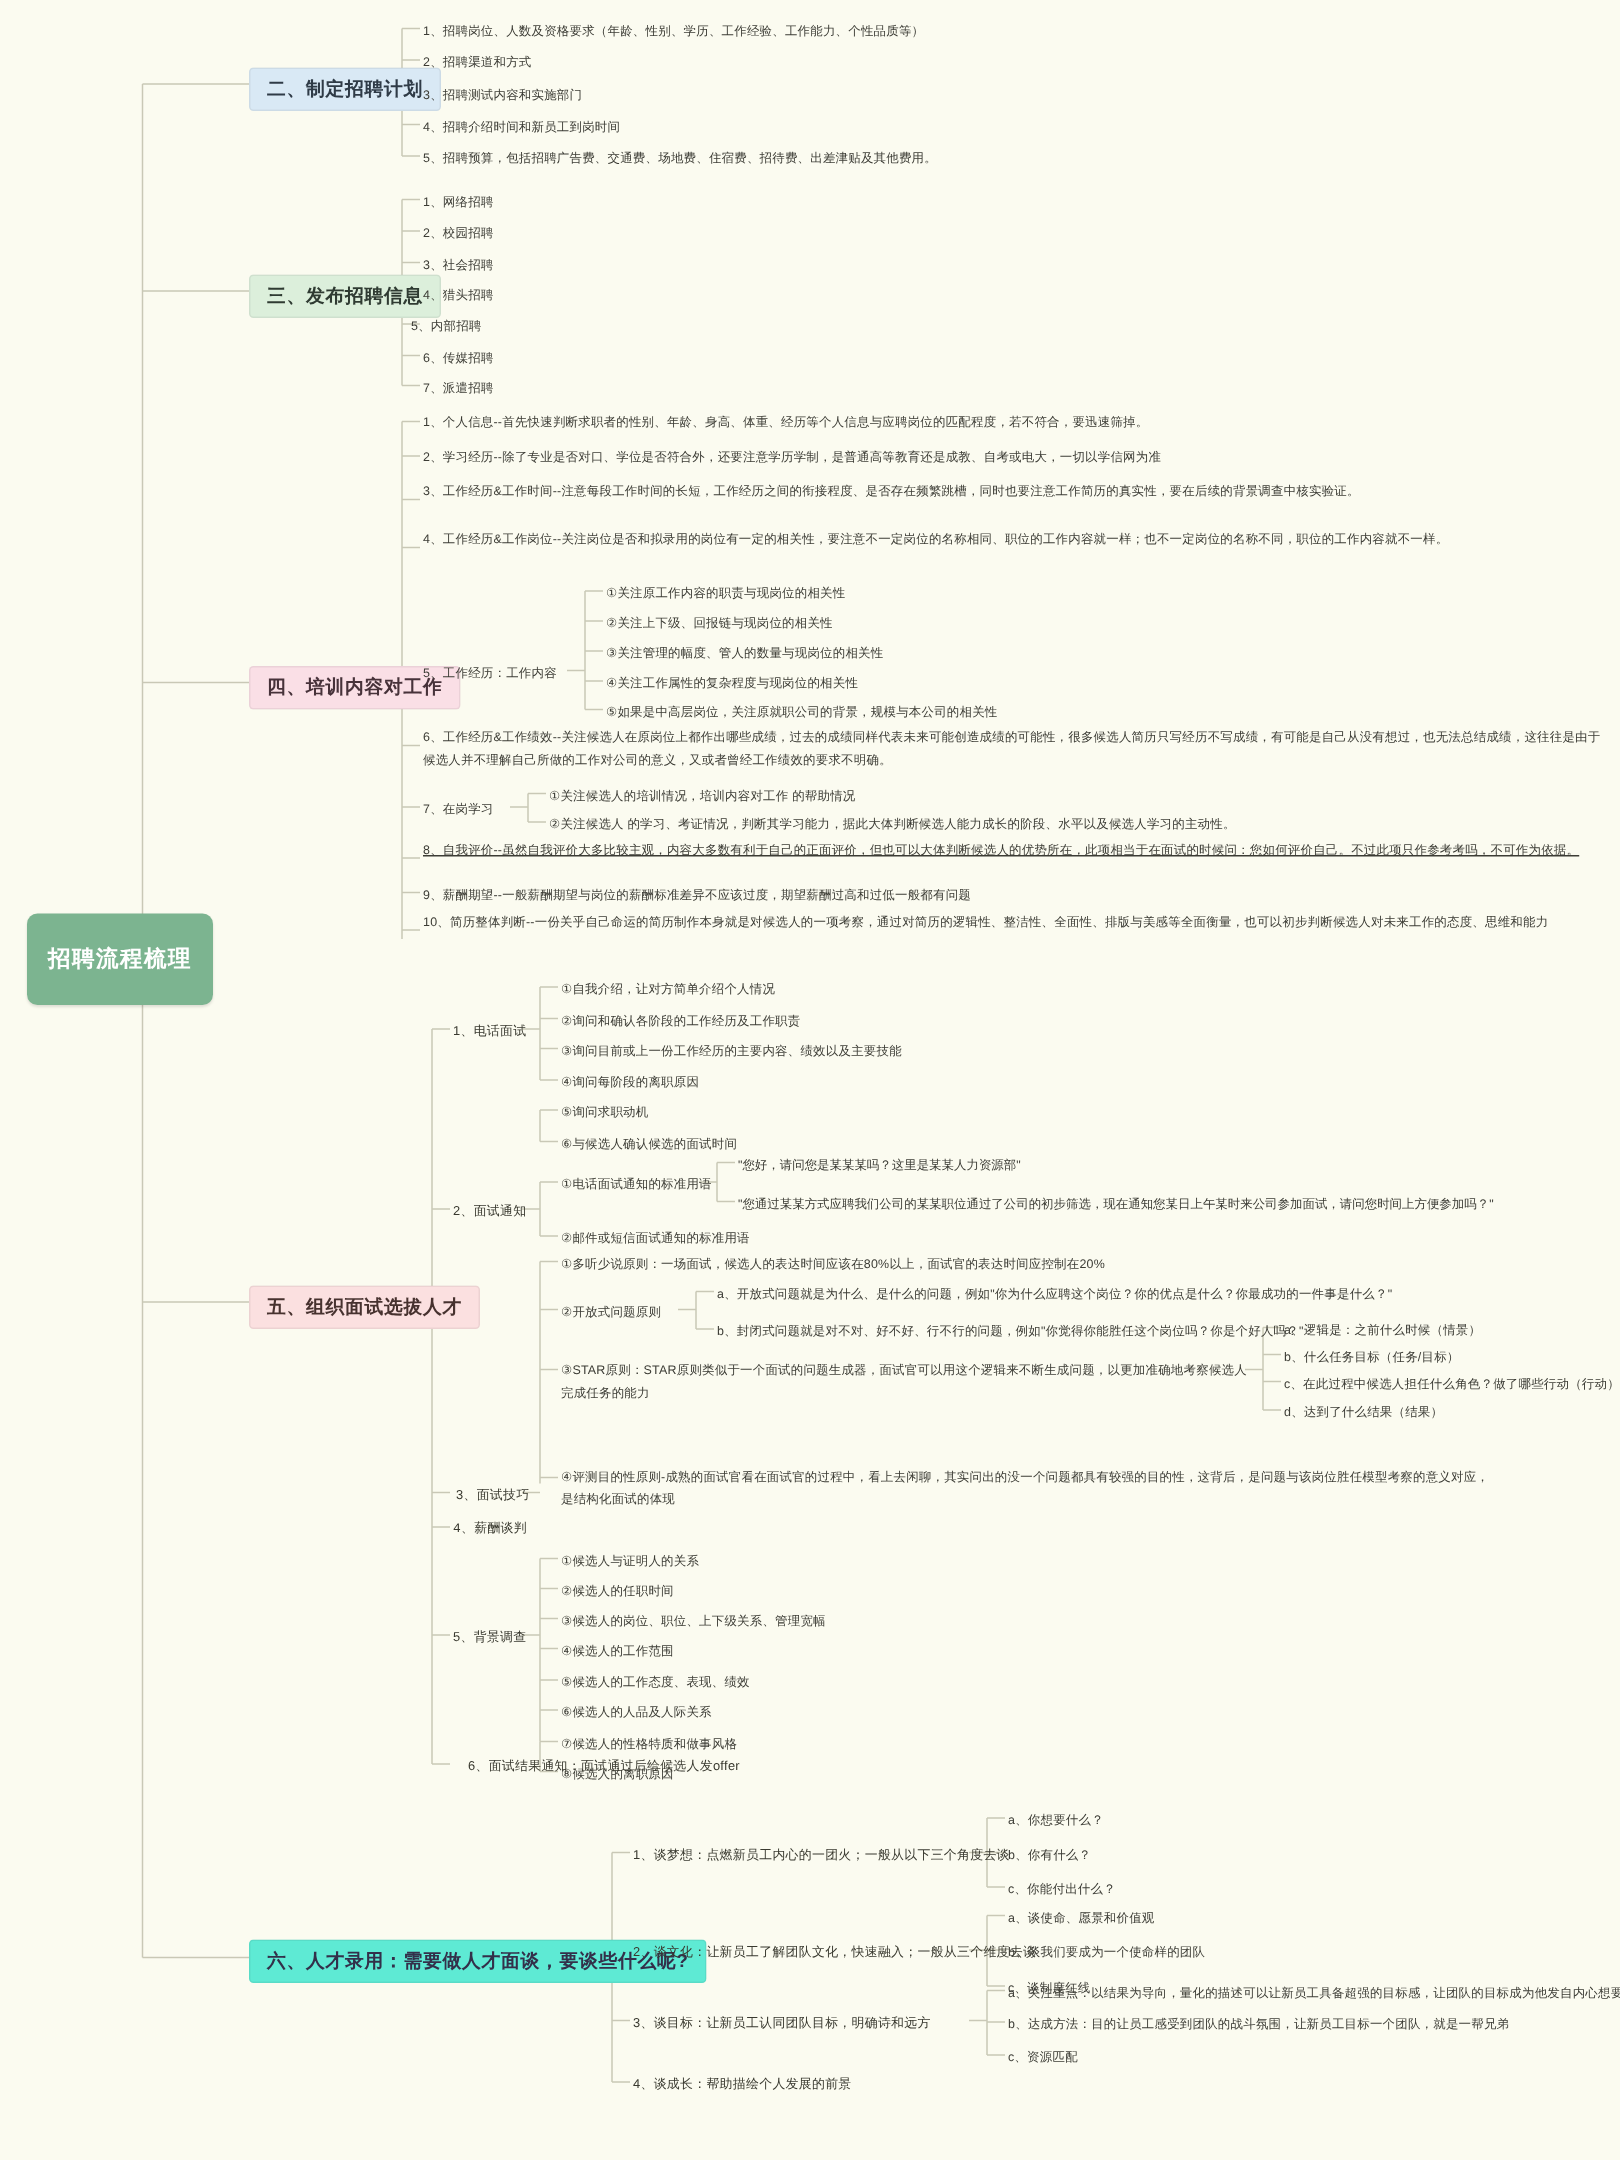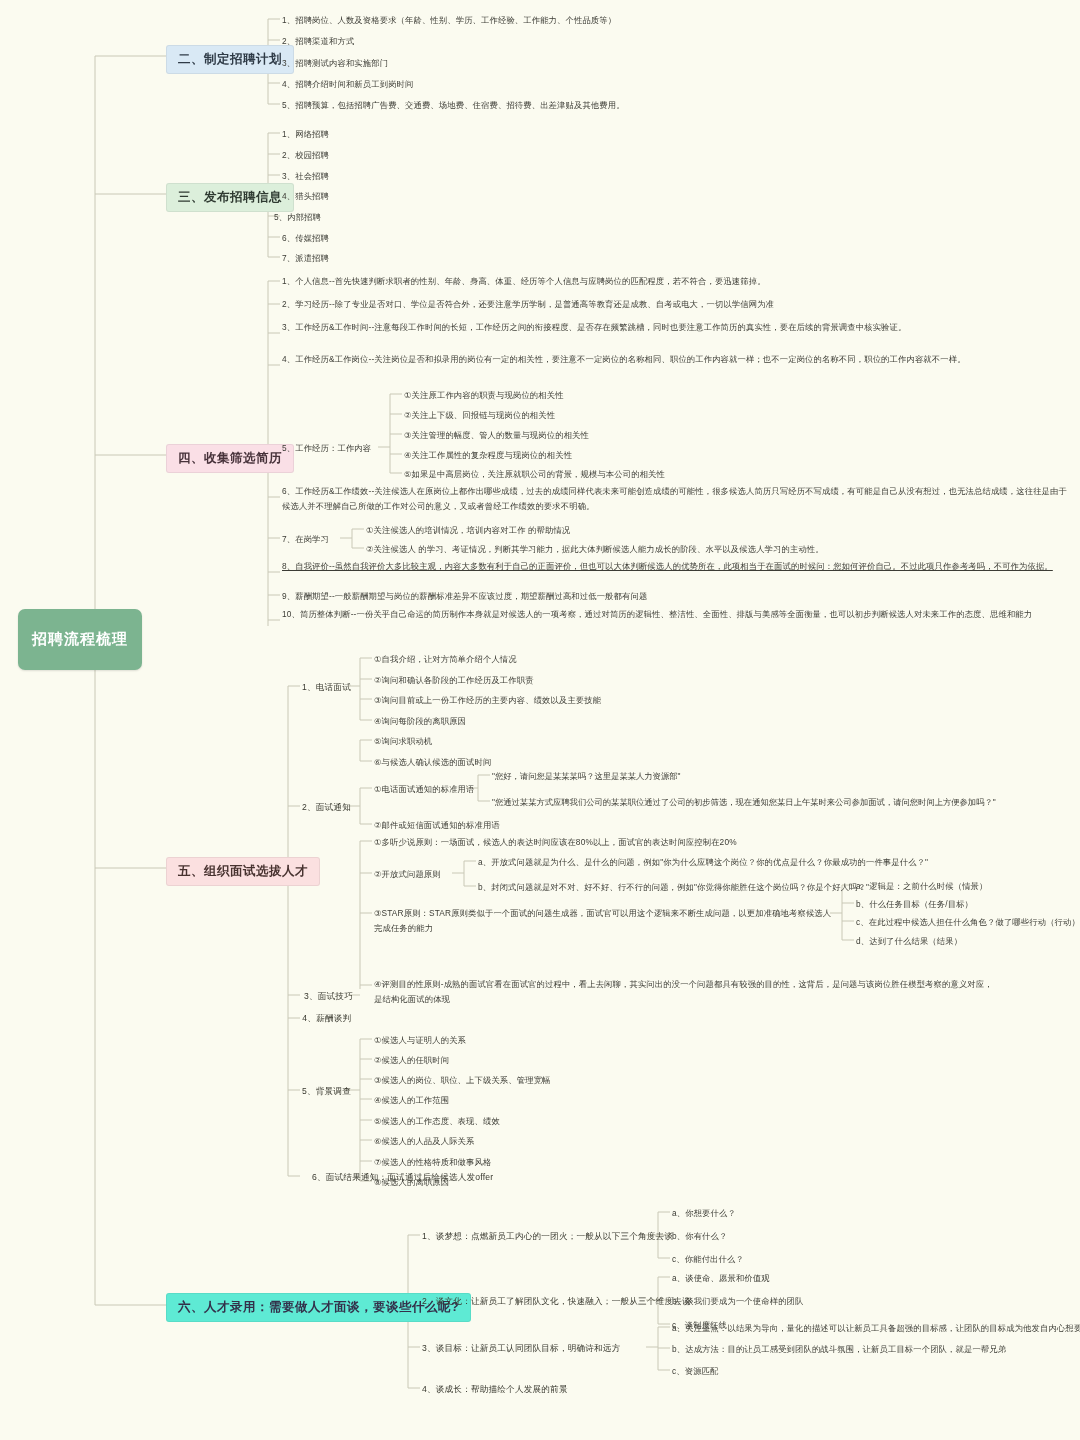--- a/index.html
+++ b/index.html
@@ -198,21 +198,21 @@
 
   <div class="node topic green" style="left:166px;top:183px;">三、发布招聘信息</div>
   <div class="node lf" style="left:282px;top:127px;">1、网络招聘</div>
   <div class="node lf" style="left:282px;top:148px;">2、校园招聘</div>
   <div class="node lf" style="left:282px;top:169px;">3、社会招聘</div>
   <div class="node lf" style="left:282px;top:189px;">4、猎头招聘</div>
   <div class="node lf" style="left:274px;top:210px;">5、内部招聘</div>
   <div class="node lf" style="left:282px;top:231px;">6、传媒招聘</div>
   <div class="node lf" style="left:282px;top:251px;">7、派遣招聘</div>
 
-  <div class="node topic pink" style="left:166px;top:444px;">四、收集筛选简历</div>
+  <div class="node topic pink" style="left:166px;top:444px;">四、培训内容对工作</div>
   <div class="wrapnode lf2" style="left:282px;top:274px;width:790px;">1、个人信息--首先快速判断求职者的性别、年龄、身高、体重、经历等个人信息与应聘岗位的匹配程度，若不符合，要迅速筛掉。</div>
   <div class="wrapnode lf2" style="left:282px;top:297px;width:790px;">2、学习经历--除了专业是否对口、学位是否符合外，还要注意学历学制，是普通高等教育还是成教、自考或电大，一切以学信网为准</div>
   <div class="wrapnode lf2" style="left:282px;top:320px;width:790px;">3、工作经历&amp;工作时间--注意每段工作时间的长短，工作经历之间的衔接程度、是否存在频繁跳槽，同时也要注意工作简历的真实性，要在后续的背景调查中核实验证。</div>
   <div class="wrapnode lf2" style="left:282px;top:352px;width:790px;">4、工作经历&amp;工作岗位--关注岗位是否和拟录用的岗位有一定的相关性，要注意不一定岗位的名称相同、职位的工作内容就一样；也不一定岗位的名称不同，职位的工作内容就不一样。</div>
 
   <div class="node lf" style="left:282px;top:441px;">5、工作经历：工作内容</div>
   <div class="node lf" style="left:404px;top:388px;">①关注原工作内容的职责与现岗位的相关性</div>
   <div class="node lf" style="left:404px;top:408px;">②关注上下级、回报链与现岗位的相关性</div>
   <div class="node lf" style="left:404px;top:428px;">③关注管理的幅度、管人的数量与现岗位的相关性</div>
   <div class="node lf" style="left:404px;top:448px;">④关注工作属性的复杂程度与现岗位的相关性</div>

